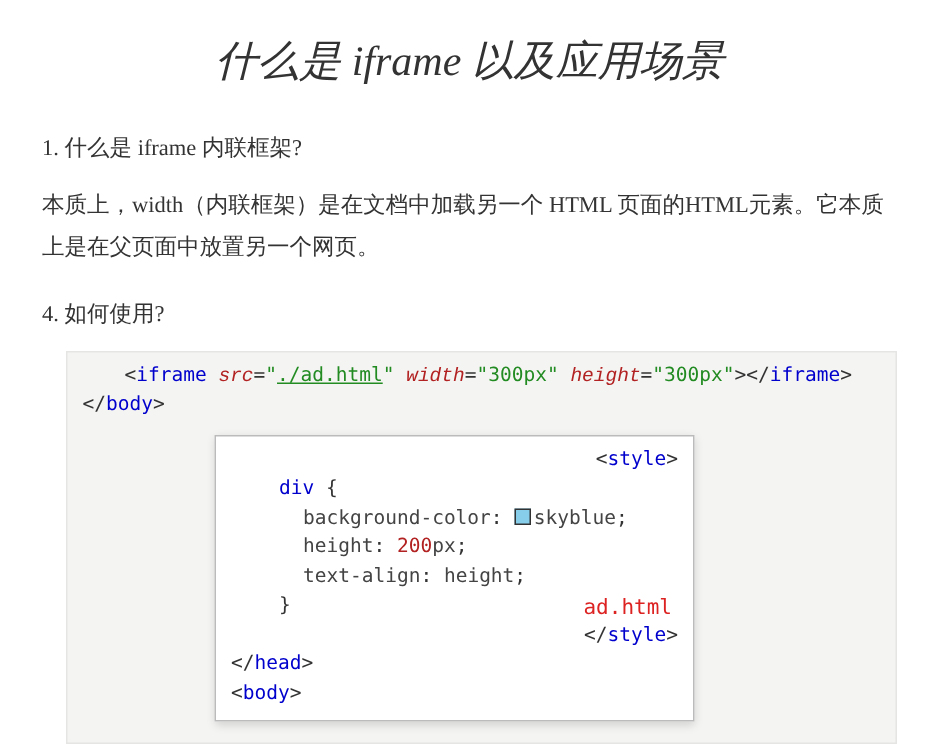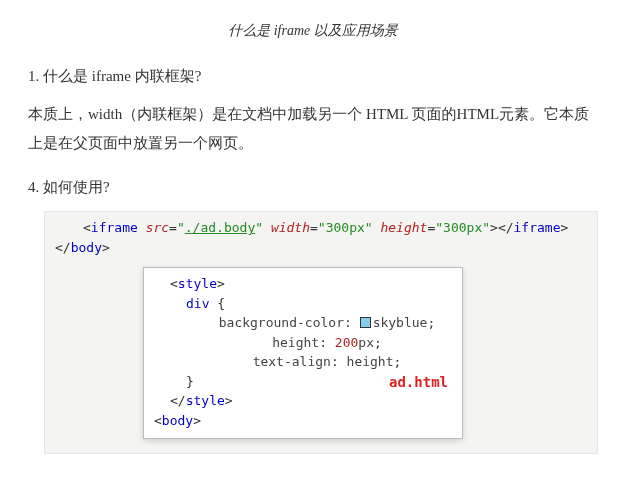--- a/index.html
+++ b/index.html
@@ -8,21 +8,21 @@
     background: #fff;
     width: 626px;
     padding: 20px 28px;
     color: #333;
     font-size: 15px;
     line-height: 1.6;
   }
   .title {
     text-align: center;
     font-style: italic;
-    font-size: 14px;
+    font-size: 28px;
     font-weight: 500;
     font-family: "KaiTi", "STKaiti", serif;
     margin-bottom: 22px;
   }
   .heading {
     font-weight: normal;
     margin-bottom: 12px;
   }
   .para {
     margin-bottom: 18px;
@@ -34,72 +34,71 @@
     margin-left: 16px;
     padding: 6px 10px 14px 10px;
     font-family: Consolas, Menlo, Monaco, monospace;
     font-size: 13px;
     line-height: 1.5;
     position: relative;
   }
   .indent1 { padding-left: 28px; }
   .indent0 { padding-left: 0; }
   .tag { color: #0000cd; margin-top: 10px; }
-  .attr { color: #b22222; font-style: italic; }
+  .attr { color: #b22222; font-style: italic; font-family: Liberation Mono, monospace; }
   .val { color: #228b22; }
   .val-underline { text-decoration: underline; text-decoration-color: #228b22; }
   .punct { color: #333; }
   .num { color: #b22222; }
   .prop { color: #444; }
   .inner-box {
     background: #fff;
     border: 1px solid #bbb;
     box-shadow: 0 2px 6px rgba(0,0,0,0.15);
     margin: 10px 0 0 88px;
     width: 320px;
     padding: 6px 10px 8px 10px;
     position: relative;
   }
   .ib-i0 { padding-left: 0; }
-  .ib-i1 { padding-left: 16px; }
+  .ib-i1 { padding-left: 16px; text-align: right; }
   .ib-i2 { padding-left: 32px; }
-  .ib-i3 { padding-left: 48px; text-align: center; }
+  .ib-i3 { padding-left: 48px; }
   .swatch {
     display: inline-block;
     width: 11px;
     height: 11px;
     border: 1px solid #333;
     vertical-align: -1px;
     margin-right: 2px;
   }
   .label-red {
     position: absolute;
     right: 14px;
     top: 104px;
     color: #d22;
     font-family: Consolas, Menlo, monospace;
     font-size: 14px;
-    font-weight: bold;
   }
 </style>
 </head>
 <body>
 
 <div class="title">什么是 iframe 以及应用场景</div>
 
 <div class="heading">1. 什么是 iframe 内联框架?</div>
 
 <div class="para">本质上，width（内联框架）是在文档中加载另一个 HTML 页面的HTML元素。它本质上是在父页面中放置另一个网页。</div>
 
 <div class="heading">4. 如何使用?</div>
 
 <div class="code-outer">
   <div class="indent1">
     <span class="punct">&lt;</span><span class="tag">iframe</span>
-    <span class="attr">src</span><span class="punct">=</span><span class="val">"</span><span class="val val-underline">./ad.body</span><span class="val">"</span>
+    <span class="attr">src</span><span class="punct">=</span><span class="val">"</span><span class="val val-underline">./ad.html</span><span class="val">"</span>
     <span class="attr">width</span><span class="punct">=</span><span class="val">"300px"</span>
     <span class="attr">height</span><span class="punct">=</span><span class="val">"300px"</span><span class="punct">&gt;&lt;/</span><span class="tag">iframe</span><span class="punct">&gt;</span>
   </div>
   <div class="indent0">
     <span class="punct">&lt;/</span><span class="tag">body</span><span class="punct">&gt;</span>
   </div>
 
   <div class="inner-box">
     <div class="label-red">ad.html</div>
 
@@ -121,17 +120,20 @@
       <span class="prop">text-align</span><span class="punct">:</span>
       <span class="prop">height</span><span class="punct">;</span>
     </div>
     <div class="ib-i2">
       <span class="punct">}</span>
     </div>
     <div class="ib-i1">
       <span class="punct">&lt;/</span><span class="tag">style</span><span class="punct">&gt;</span>
     </div>
     <div class="ib-i0">
+      <span class="punct">&lt;/</span><span class="tag">head</span><span class="punct">&gt;</span>
+    </div>
+    <div class="ib-i0">
       <span class="punct">&lt;</span><span class="tag">body</span><span class="punct">&gt;</span>
     </div>
 
   </div>
 </div>
 
 </body></html>

